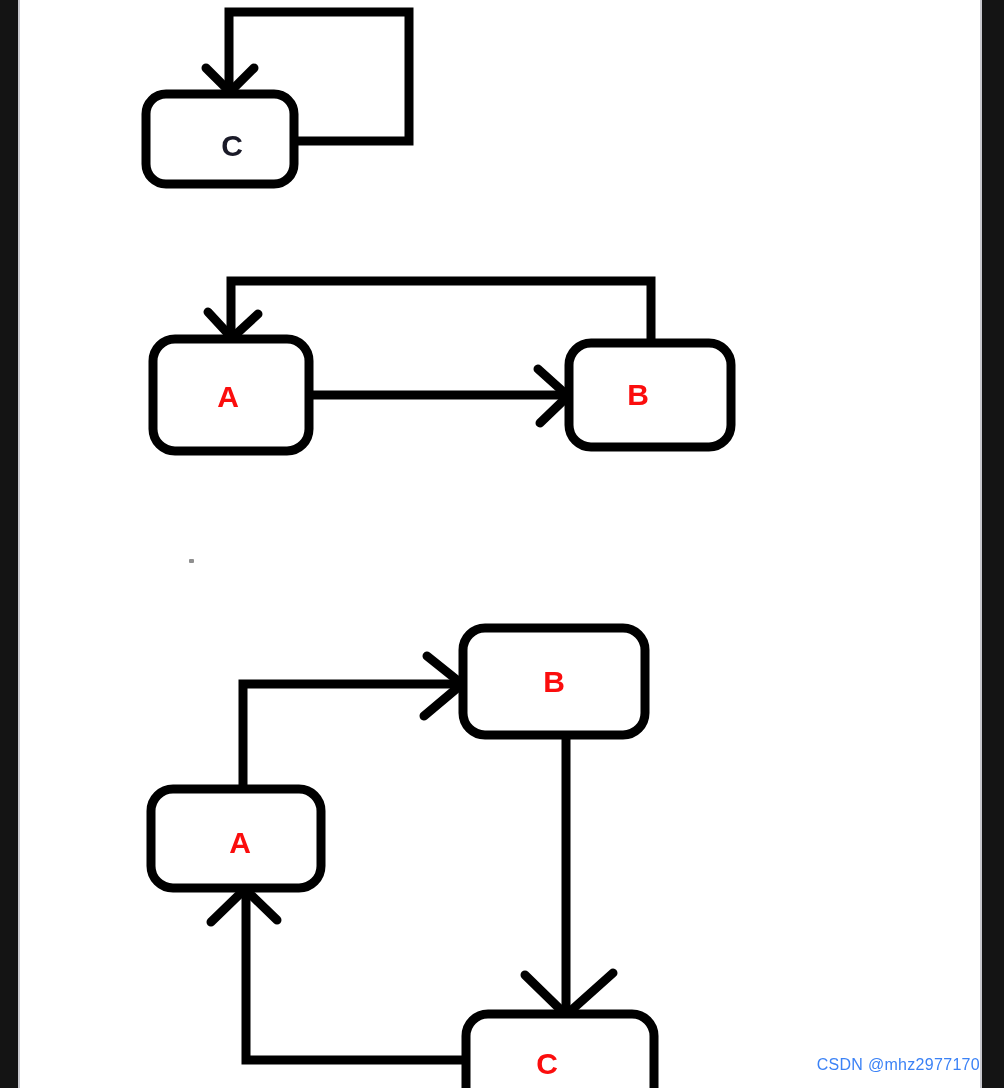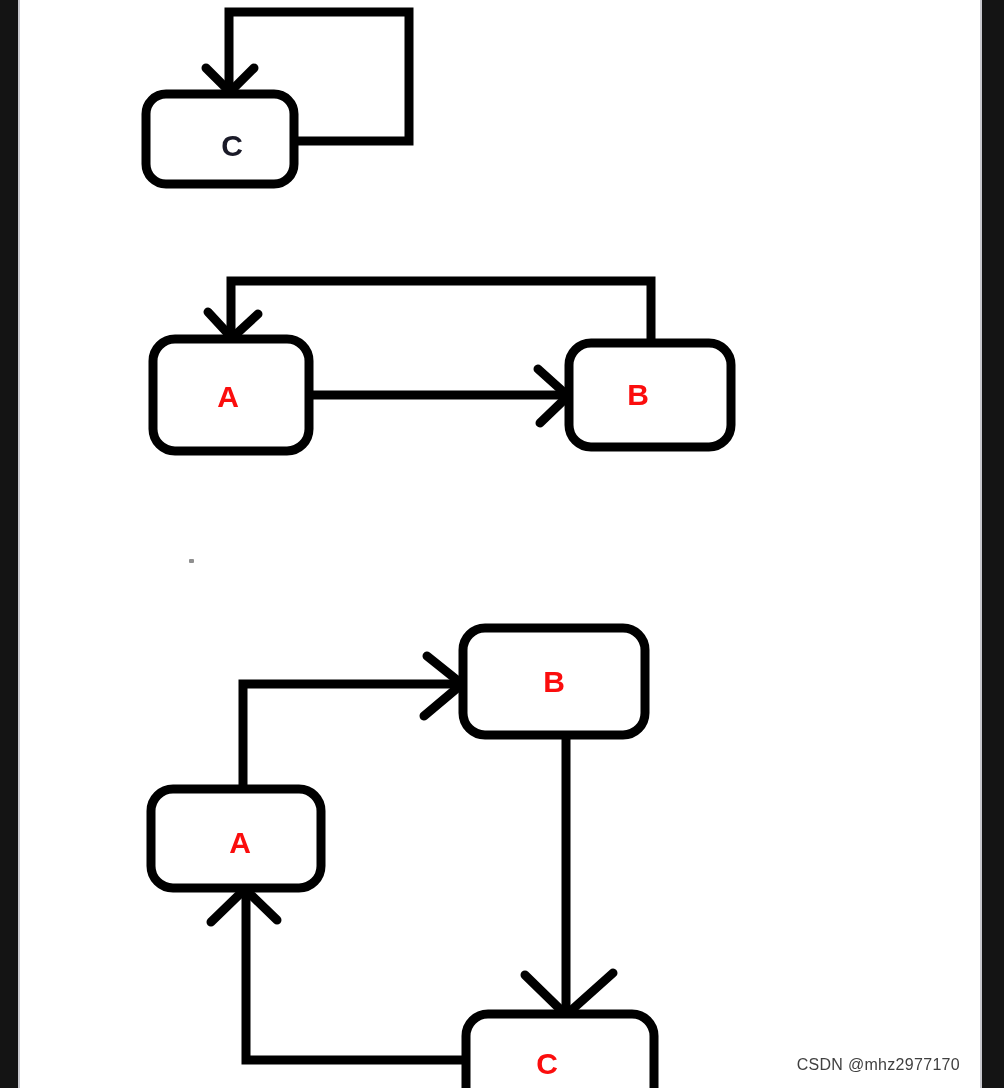--- a/index.html
+++ b/index.html
@@ -46,23 +46,23 @@
   .node-label {
     font-family: "Liberation Sans", sans-serif;
     font-weight: bold;
     font-size: 30px;
     dominant-baseline: middle;
     text-anchor: middle;
   }
 
   .watermark {
     position: absolute;
-    right: 44px;
+    right: 24px;
     bottom: 14px;
-    color: #404040;
+    color: #3b82f6;
     font-size: 16px;
     font-family: "Liberation Sans", sans-serif;
     letter-spacing: 0.3px;
     white-space: nowrap;
   }
 
   .speck {
     position: absolute;
     width: 5px;
     height: 4px;

